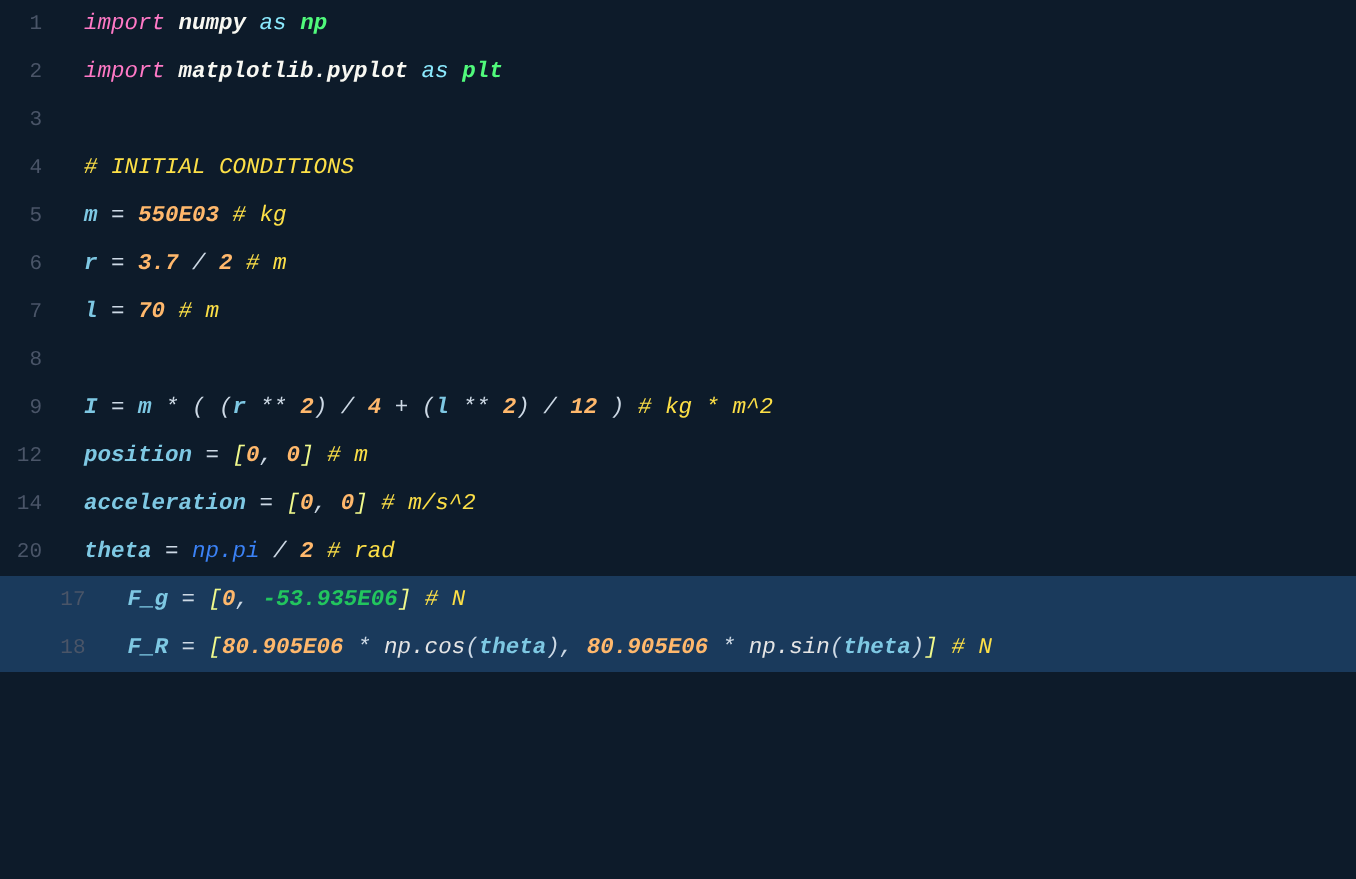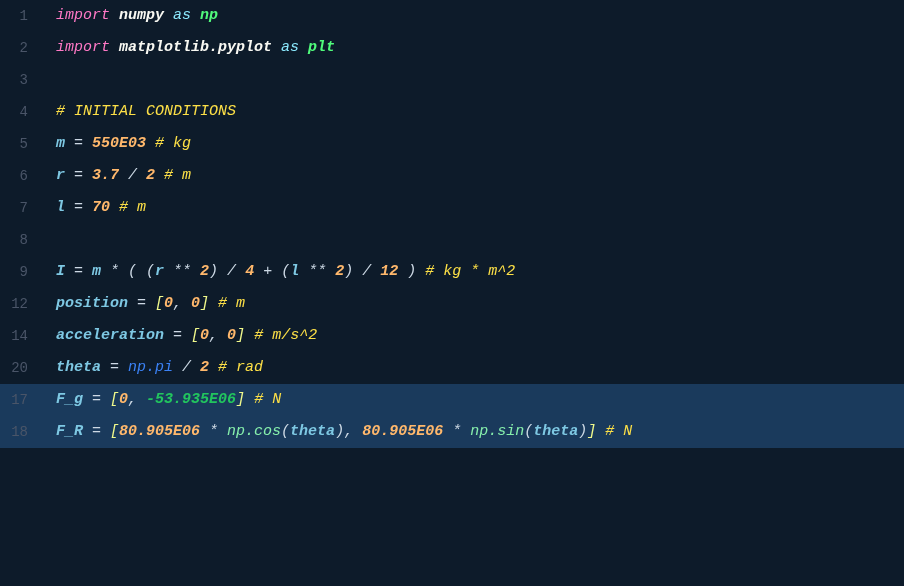--- a/index.html
+++ b/index.html
@@ -33,20 +33,21 @@
       display: flex;
       flex-direction: row;
       align-items: center;
       min-height: 32px;
       padding: 0;
       position: relative;
     }
 
     .code-line.highlighted {
       background-color: #1a3a5c;
+      padding-left: 29px;
     }
 
     .line-number {
       width: 40px;
       min-width: 40px;
       text-align: right;
       padding-right: 12px;
       color: #4a5568;
       user-select: none;
       font-size: 14px;
@@ -63,21 +64,21 @@
     
     .kw { color: #ff79c6; font-weight: normal; } 
     .mod { color: #f8f8f2; font-weight: bold; } 
     .as-kw { color: #8be9fd; } 
     .alias { color: #50fa7b; font-weight: bold; } 
     .comment { color: #fde047; }
     .var { color: #7ec8e3; font-weight: bold; } 
     .num { color: #ffb86c; font-weight: bold; } 
     .bracket { color: #f1fa8c; } 
     .attr { color: #3b82f6; } 
-    .func { color: #86efac; } 
+    .func { color: #e5e5e5; } 
     .neg { color: #22c55e; font-weight: bold; } 
     .pos { color: #ffb86c; font-weight: bold; } 
     .plain { color: #cdd9e5; }
   </style>
 </head>
 <body>
 
 <div class="code-editor">
   <div class="code-area" id="code-area">
   <div class="code-line">

